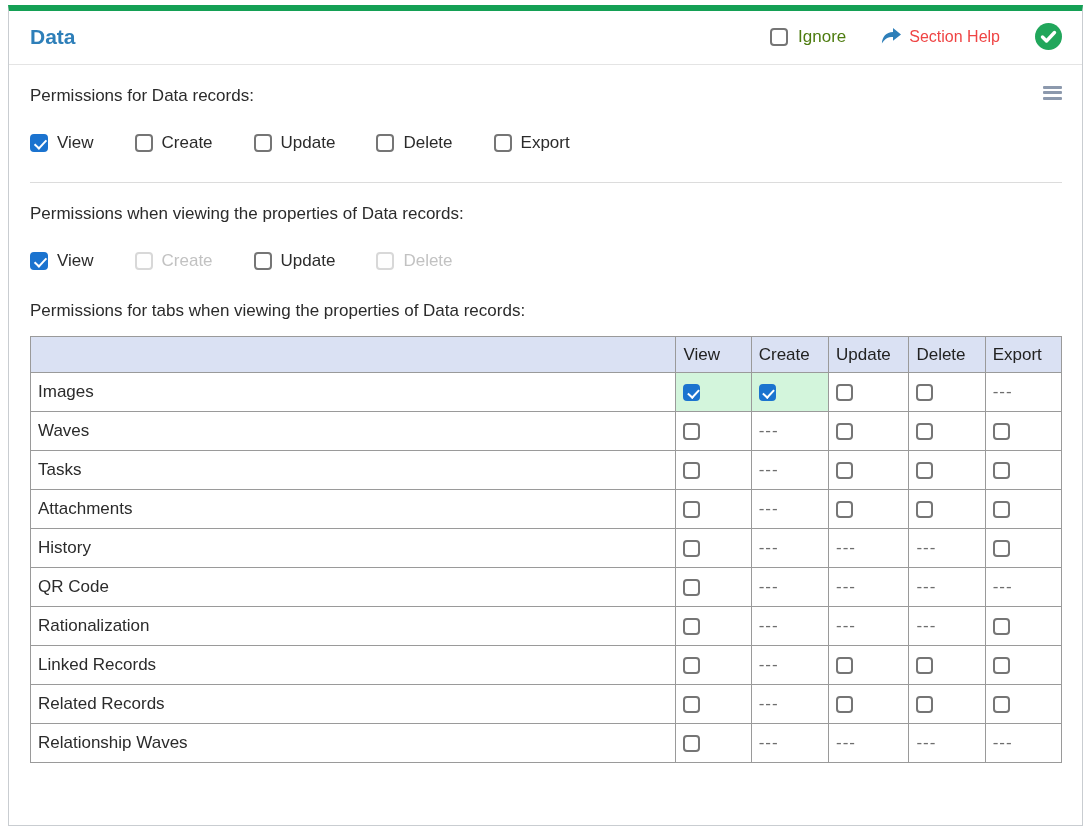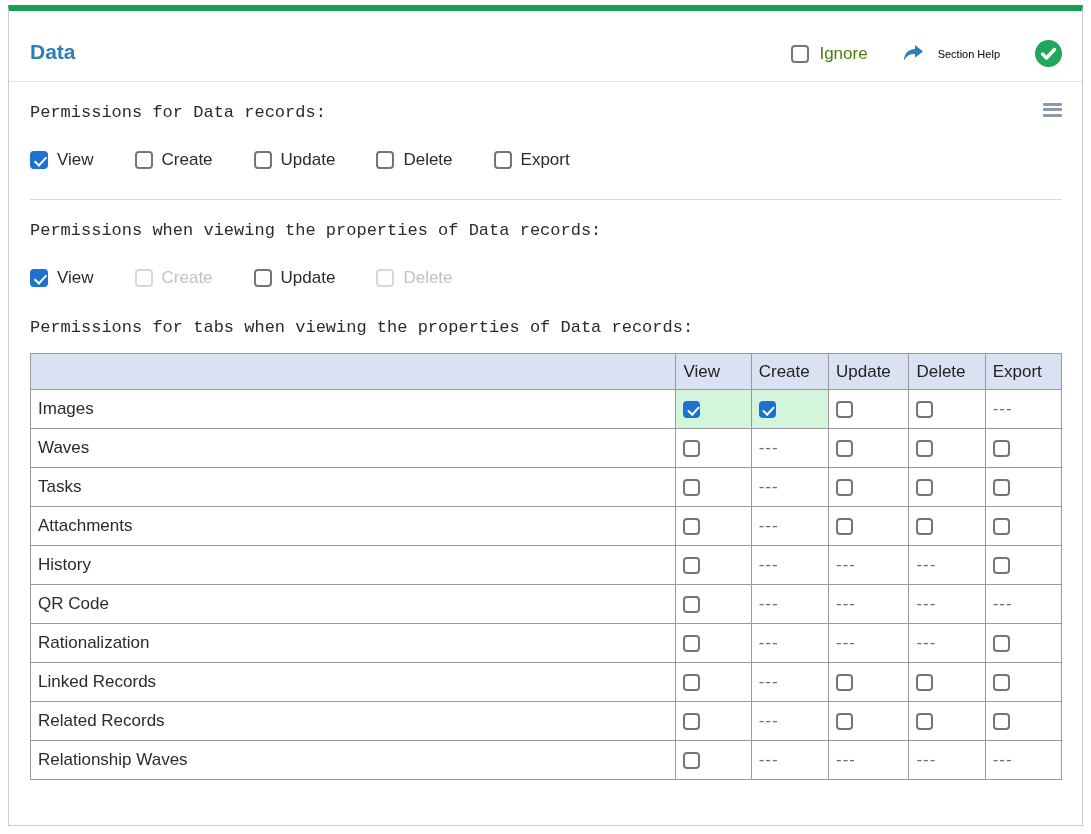--- a/index.html
+++ b/index.html
@@ -15,35 +15,35 @@
   .panel {
     position: absolute;
     left: 8px; top: 5px;
     width: 1075px; height: 821px;
     background: #ffffff;
     border: 1px solid #c9cdd1;
     border-top: 6px solid #14a055;
   }
   
   .panel-header {
-    display: flex; justify-content: space-between;
-    padding: 29px 20px 14px 21px;
+    display: flex; align-items: center; justify-content: space-between;
+    padding: 12px 20px 14px 21px;
     border-bottom: 1px solid #e4e4e4;
   }
   .panel-title { font-size: 21px; font-weight: bold; color: #2e7fb9; line-height: 24px; }
   .header-right { display: flex; align-items: center; gap: 35px; }
   .ignore-group { display: flex; align-items: center; gap: 10px; cursor: pointer; }
   .ignore-label { font-size: 17px; color: #4d7c0f; }
   .section-help { display: flex; align-items: center; gap: 8px; cursor: pointer; }
-  .section-help-label { font-size: 11px; color: #000000; margin-left: 7px; }
+  .section-help-label { font-size: 16px; color: #ef4444; }
   .status-circle { display: flex; align-items: center; }
   
   .panel-body { padding: 0 20px 0 21px; }
   .body-row { display: flex; justify-content: space-between; align-items: flex-start; margin-top: 20px; }
-  .section-label { font-size: 17px; color: #2b2b2b; line-height: 21px; font-family: Liberation Mono, monospace; }
+  .section-label { font-size: 17px; color: #2b2b2b; line-height: 21px; }
   .hamburger { padding: 2px 0; cursor: pointer; margin-top: -4px; }
   .hamburger span { display: block; width: 19px; height: 3px; background: #8c99ad; margin: 2.5px 0; border-radius: 1px; }
   .divider { border: none; border-top: 1px solid #dcdcdc; margin: 28px 0 0 0; }
   
   .cb-row { display: flex; gap: 41px; margin-top: 26px; }
   .cb-item { display: flex; align-items: center; gap: 9px; cursor: pointer; }
   .cb-item .cb-label { font-size: 17px; line-height: 22px; }
   .cb-item.disabled { cursor: default; }
   .cb-item.disabled .cb-label { color: #c2c2c2; }
   .cb {

